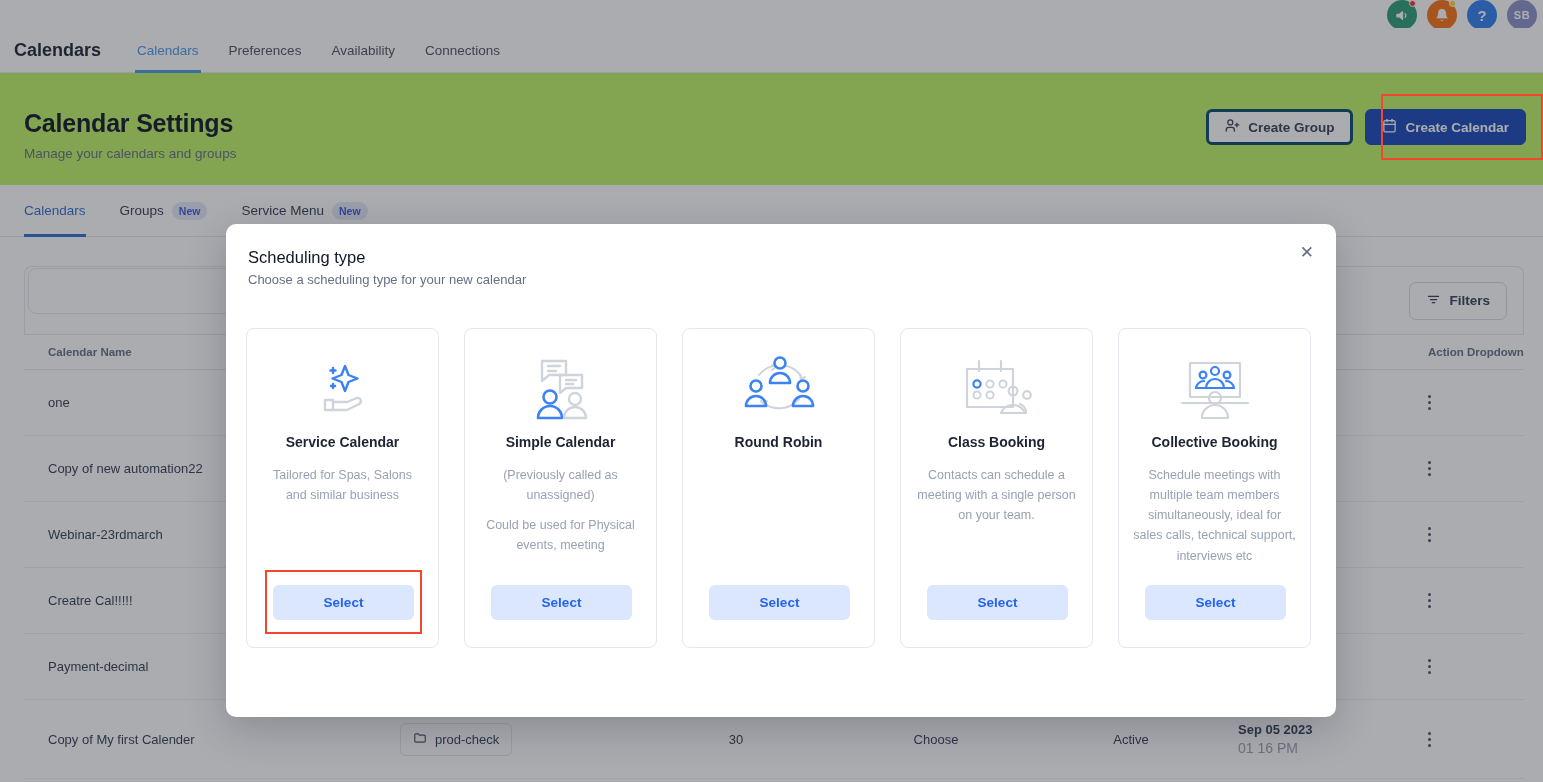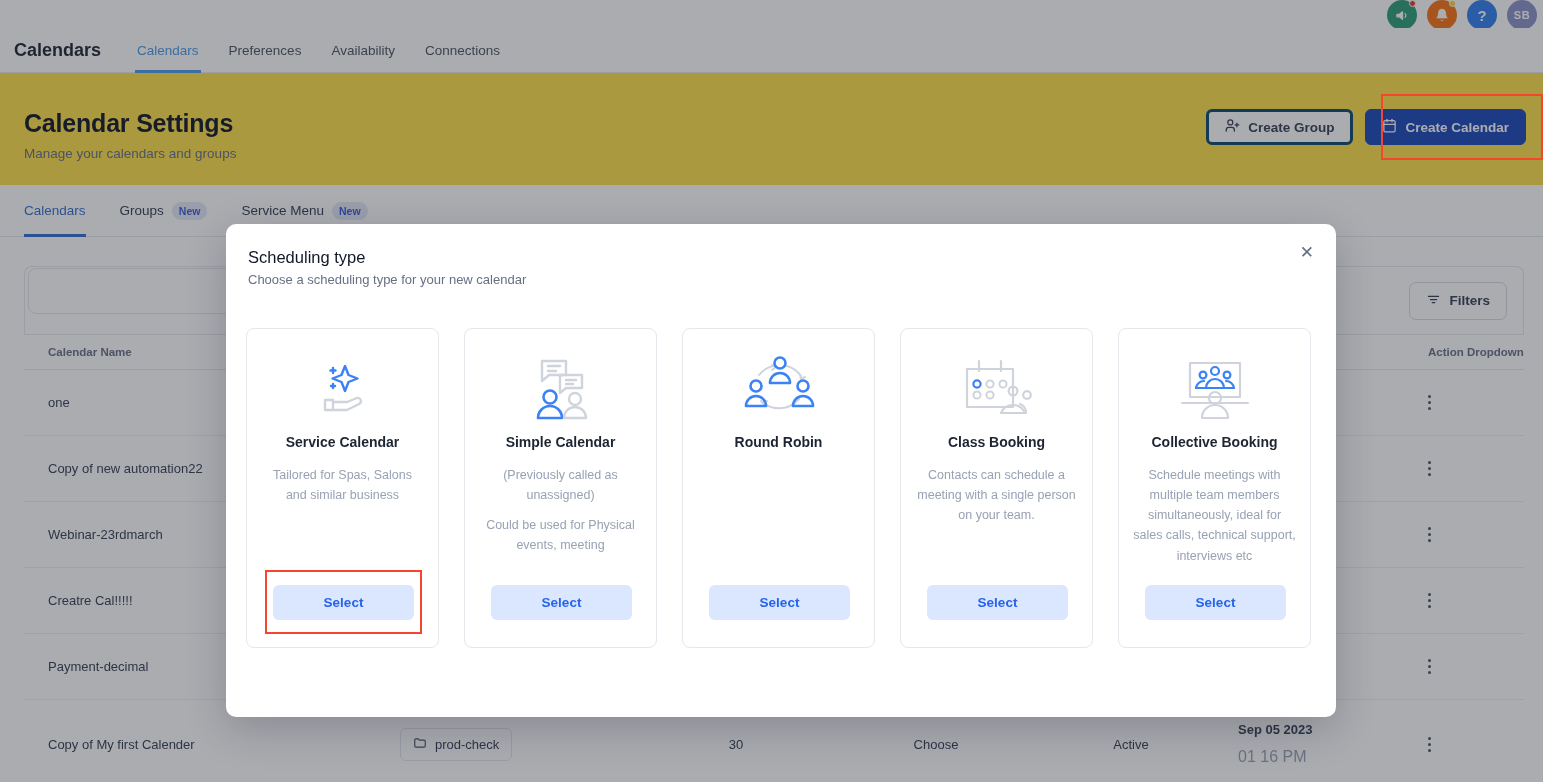--- a/index.html
+++ b/index.html
@@ -49,21 +49,21 @@
     display: flex; align-items: center; padding-left: 14px; gap: 26px;
   }
   .nav-brand { font-size: 18px; font-weight: bold; color: #1d2433; margin-right: 8px; }
   .nav-item {
     font-size: 13.5px; color: #4b5563; height: 45px;
     display: flex; align-items: center; padding: 0 2px;
   }
   .nav-item.active { color: #4a9ae8; box-shadow: inset 0 -3px 0 #4a9ae8; }
 
   
-  .pagehead { position: absolute; left: 0; top: 73px; width: 1543px; height: 112px; background:#fde047; }
+  .pagehead { position: absolute; left: 0; top: 73px; width: 1543px; height: 112px; background:#bef264; }
   .page-title { position: absolute; left: 24px; top: 36px; font-size: 25px; font-weight: bold; color: #101828; letter-spacing:-.2px;}
   .page-sub { position: absolute; left: 24px; top: 73px; font-size: 13.5px; color: #667085; }
 
   .head-actions { position: absolute; right: 17px; top: 36px; display: flex; align-items: center; gap: 12px; }
   .btn {
     display: flex; align-items: center; gap: 8px;
     height: 36px; padding: 0 16px; border-radius: 6px;
     font-size: 13.5px; font-weight: bold; cursor: pointer;
   }
   .btn-secondary { background: #fff; border: 3px solid #0c4a6e; color: #344054; }
@@ -115,21 +115,21 @@
   .col-status { width: 190px; text-align: center; }
   .col-date { width: 190px; }
   .col-action { width: 120px; }
   td.c-dur, td.c-type, td.c-status { text-align: center; padding-left: 0; }
   .group-chip {
     display: inline-flex; align-items: center; gap: 8px;
     border: 1px solid #e2e5ea; border-radius: 6px; padding: 7px 12px;
     font-size: 13px; color: #344054;
   }
   .date-main { font-size: 13px; font-weight: bold; color: #344054; }
-  .date-sub { font-size: 16px; color: #98a2b3; margin-top: 11px; }
+  .date-sub { font-size: 14px; color: #98a2b3; margin-top: 3px; }
   .kebab { font-size: 17px; color: #475467; letter-spacing: 1px; line-height: 6px; }
   .kebab i { display:block; width:3px; height:3px; border-radius:50%; background:#475467; margin: 3px 0;}
 
   
   .scrim { position: absolute; inset: 0; background: rgba(34,37,48,.38); }
 
   
   .modal {
     position: absolute; left: 226px; top: 224px; width: 1110px; height: 493px;
     background: #fff; border-radius: 10px; box-shadow: 0 12px 40px rgba(16,24,40,.22);

